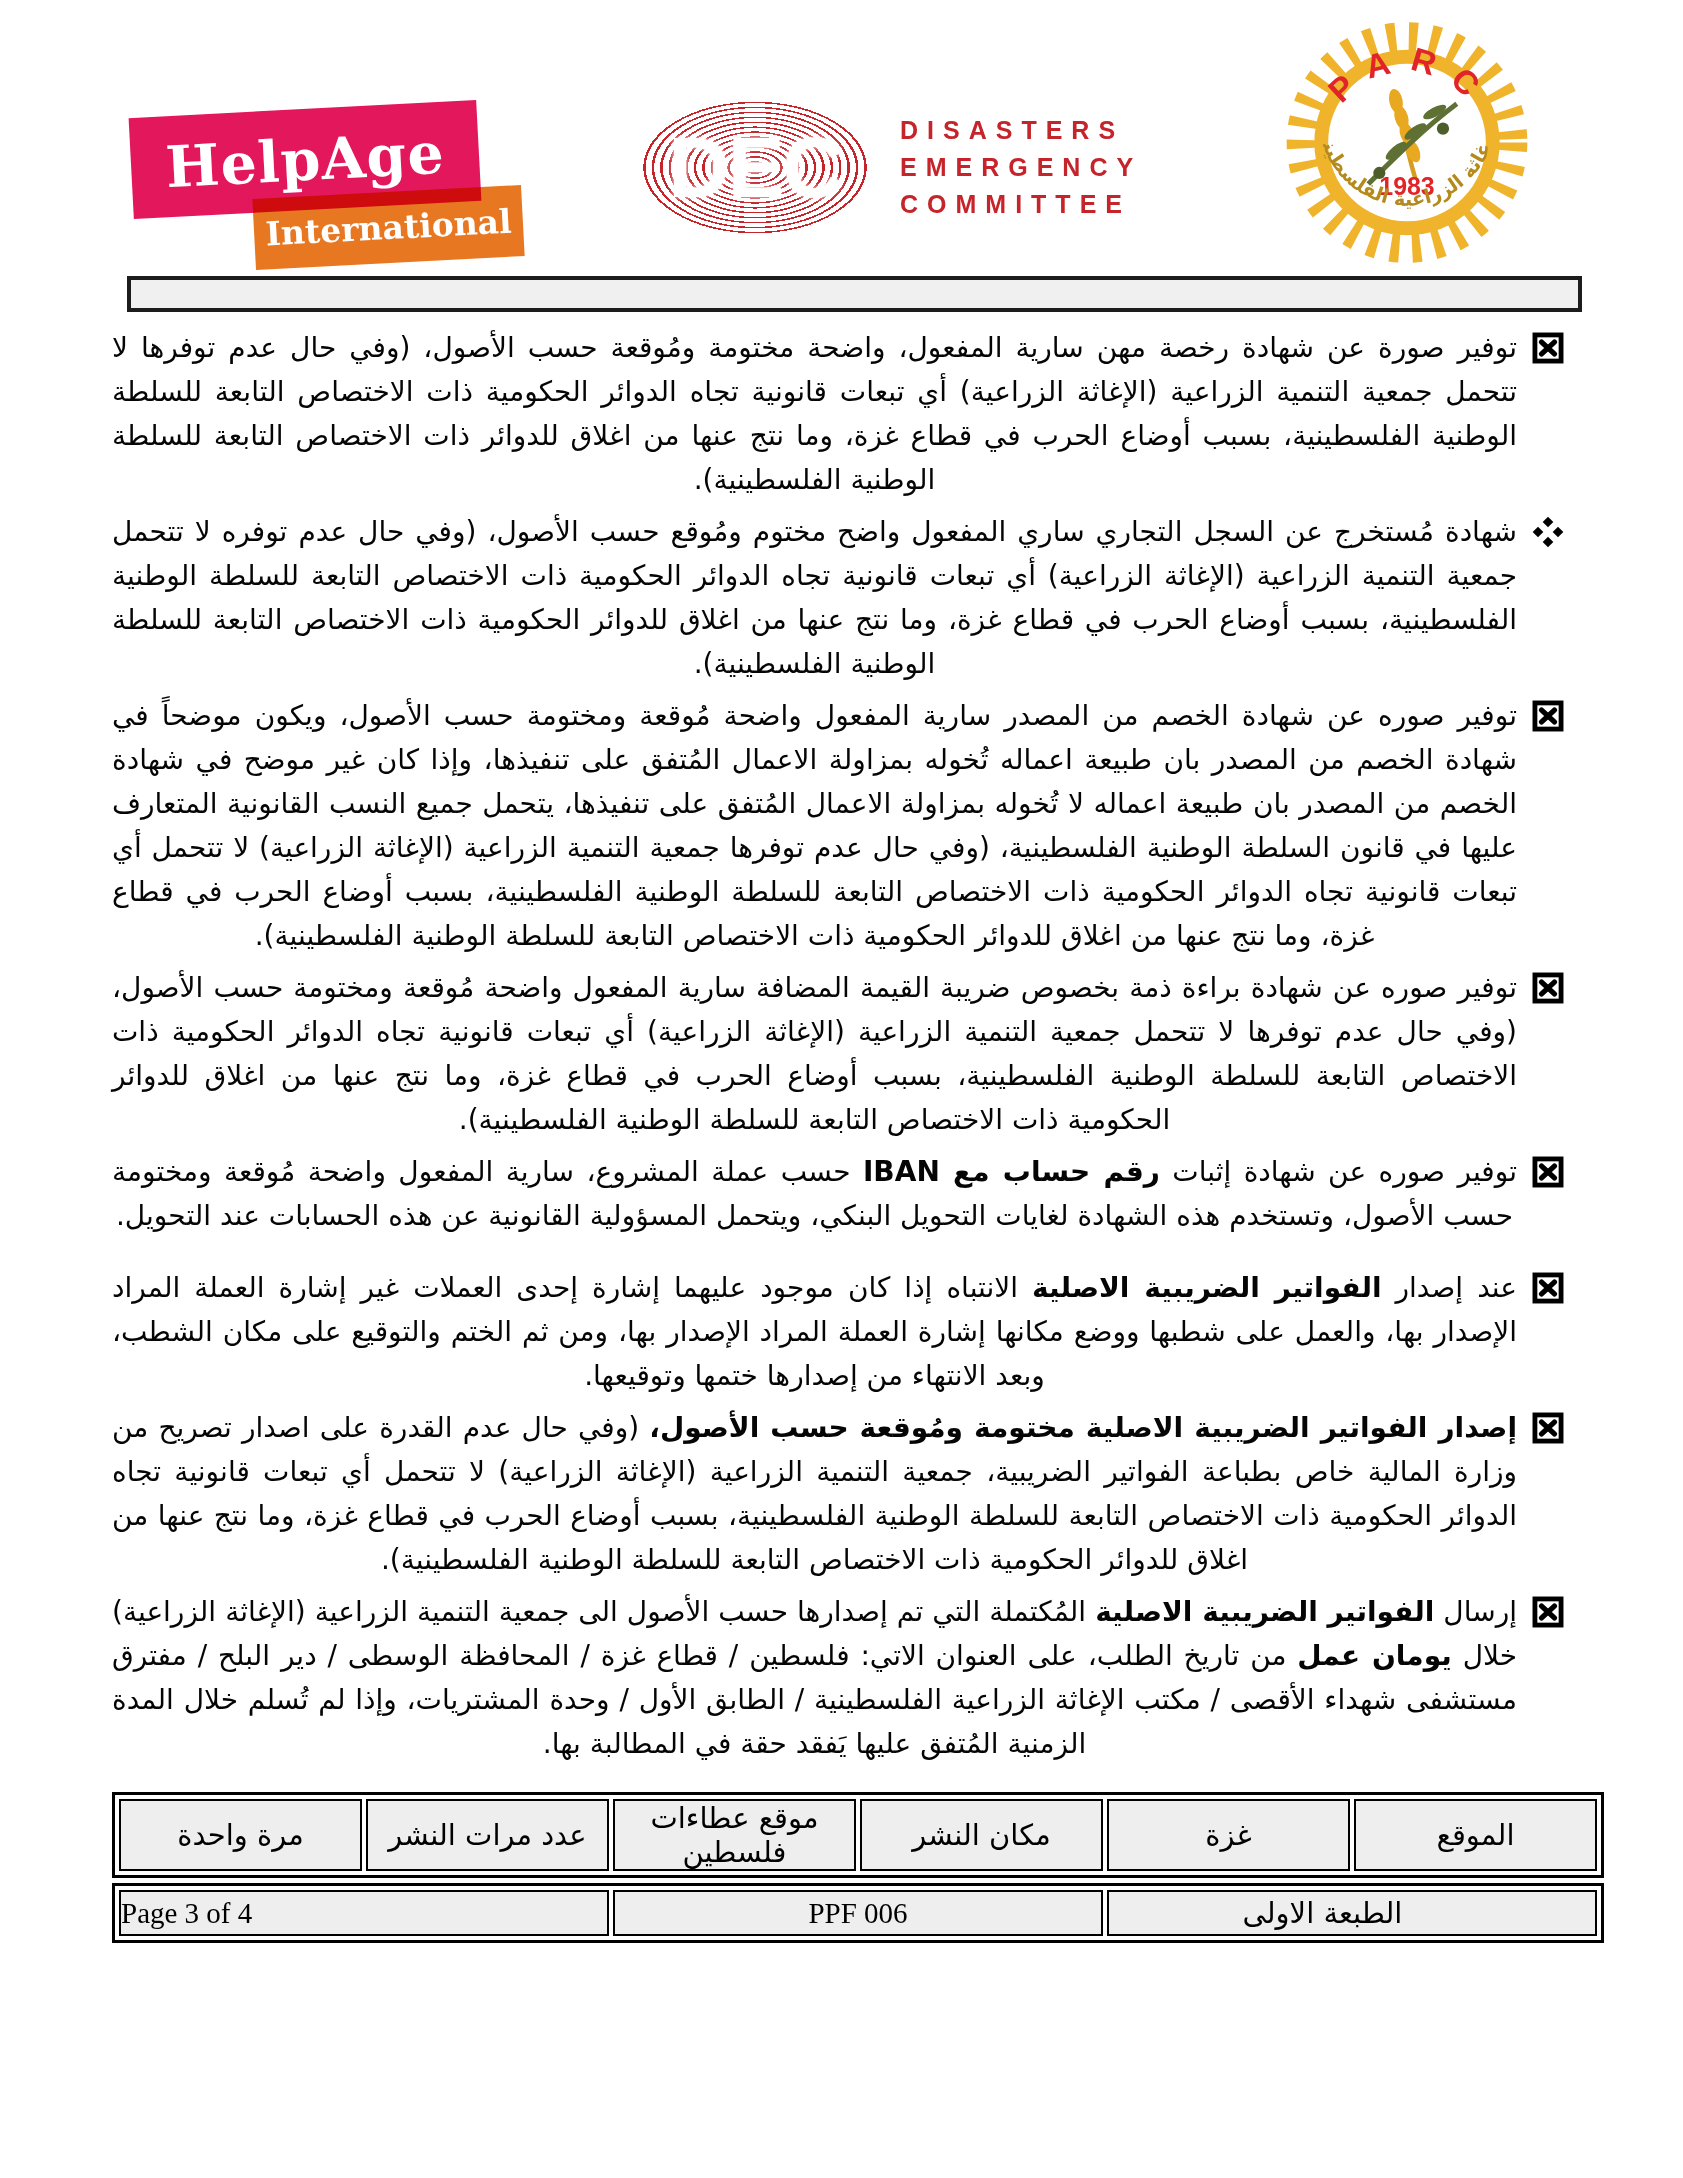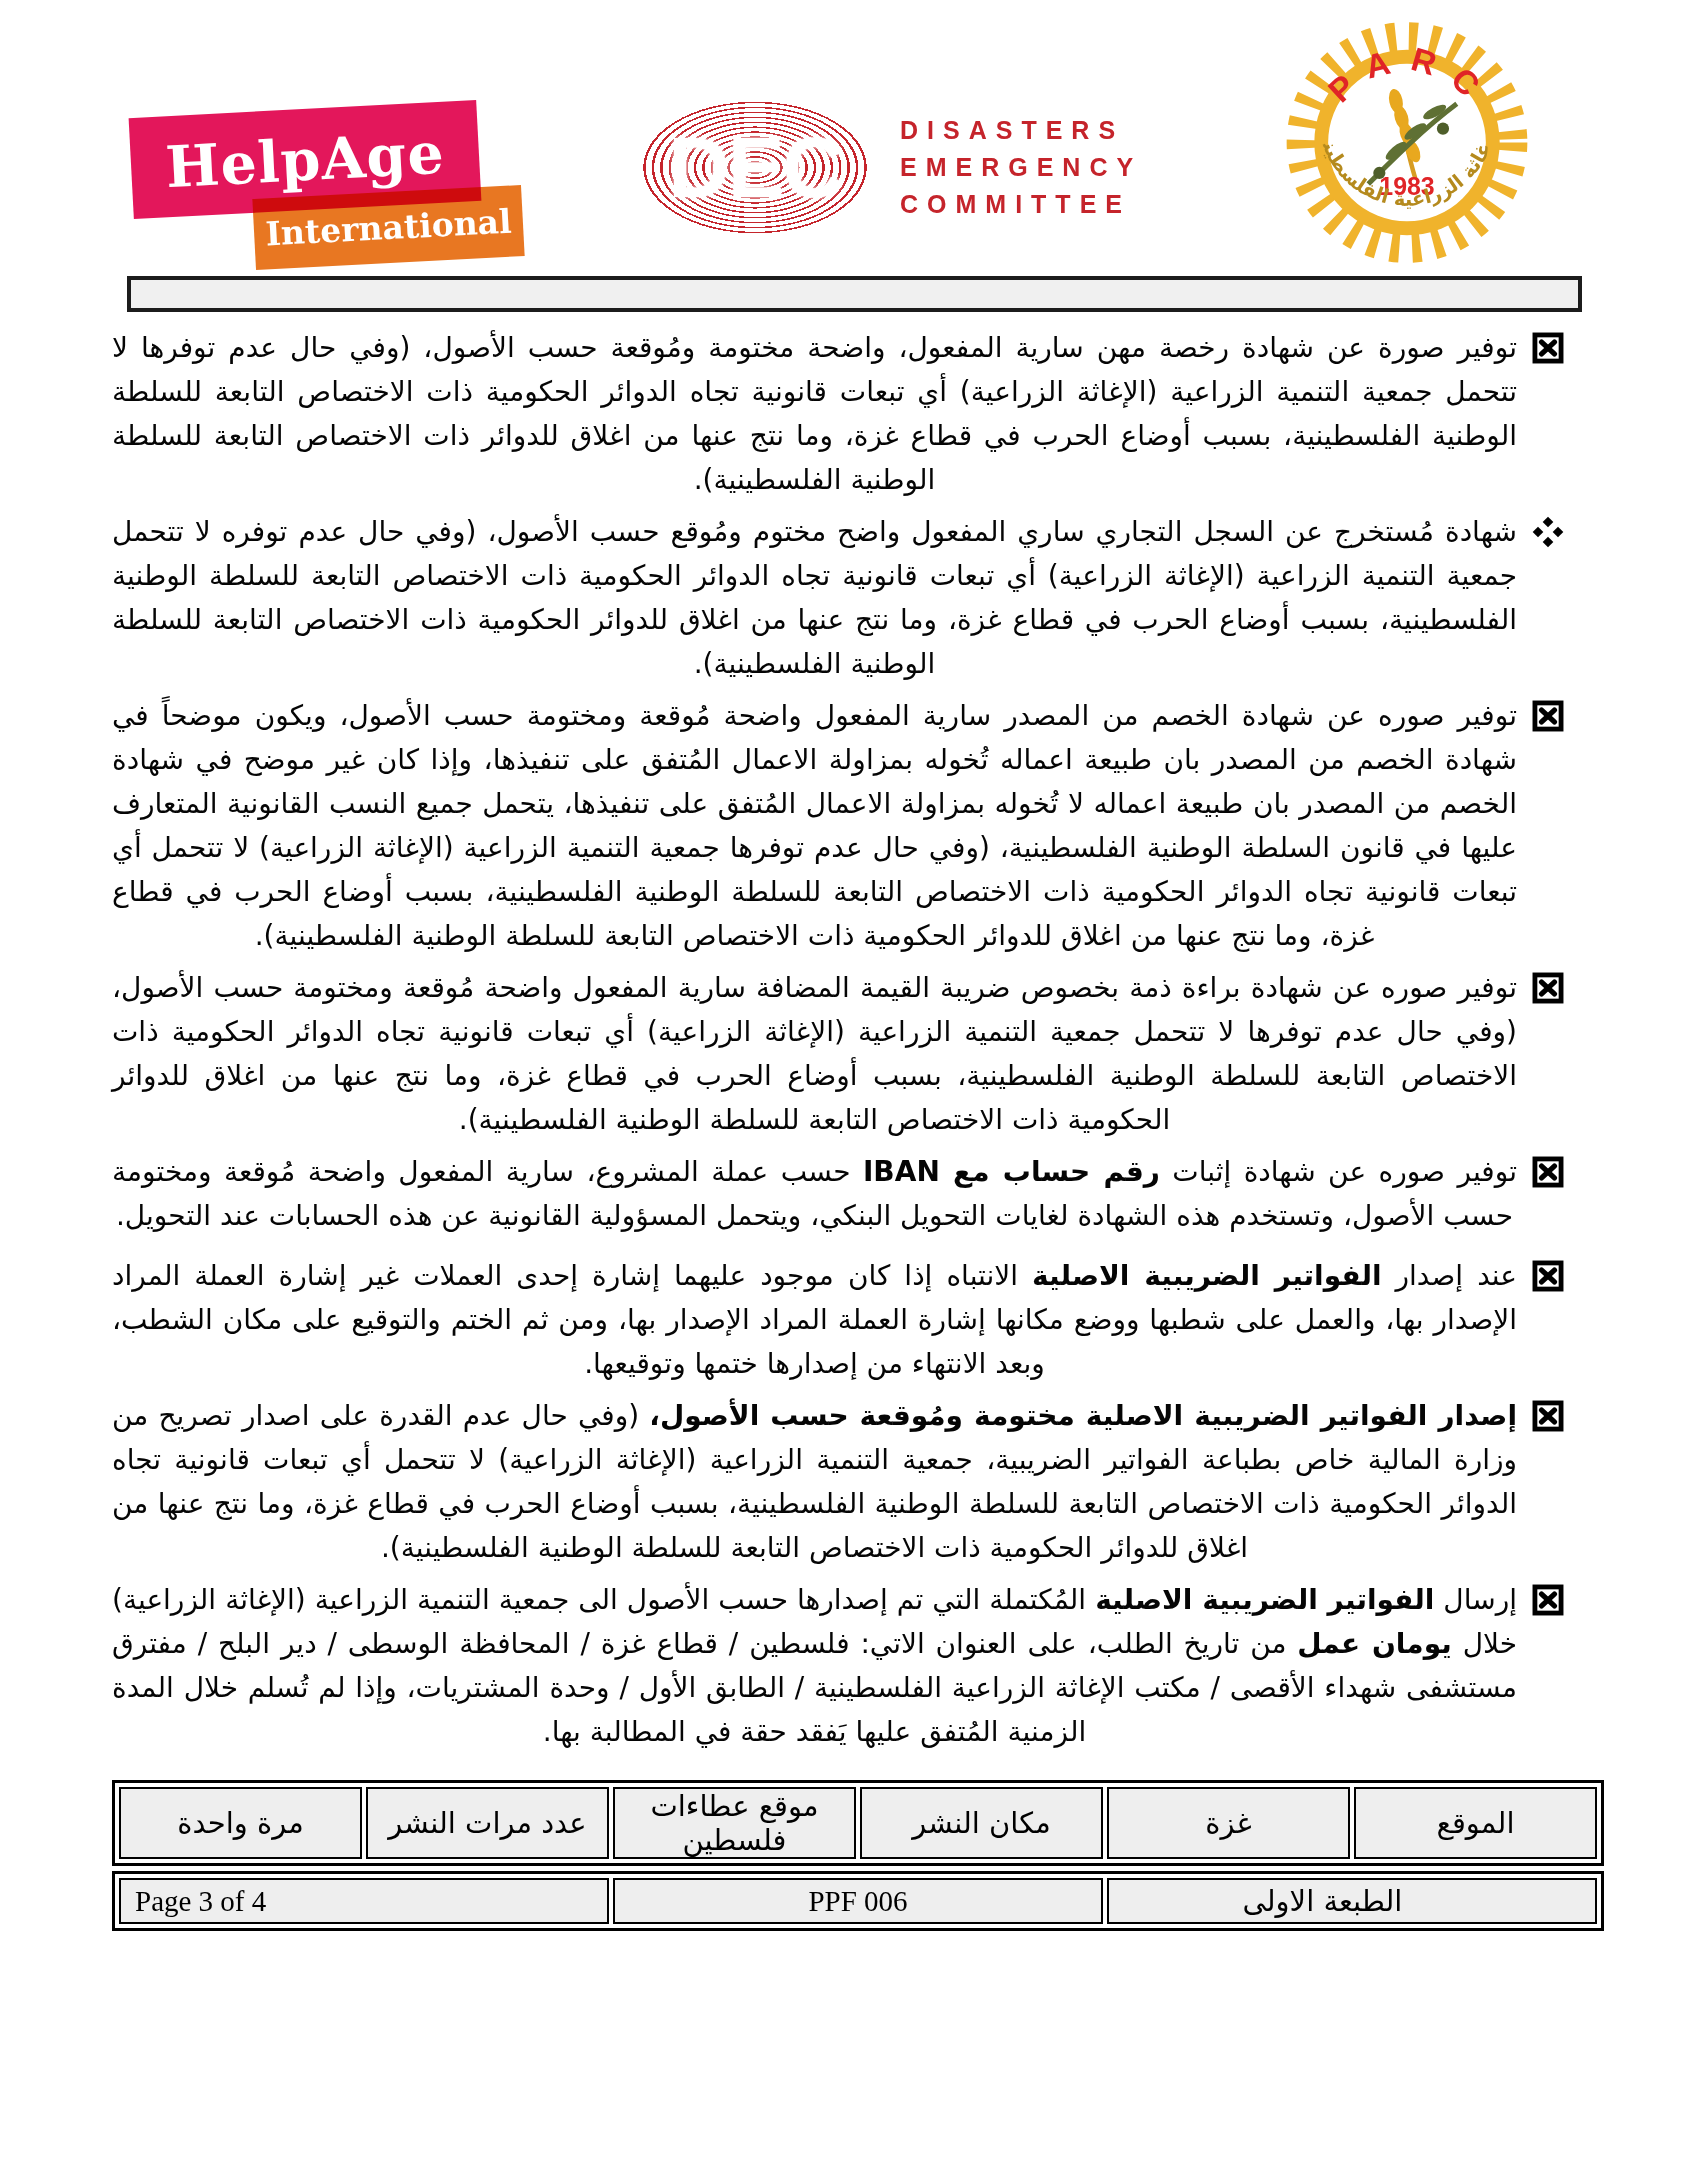--- a/index.html
+++ b/index.html
@@ -63,41 +63,41 @@
   }
 
   
   .content{ margin:14px 79px 0 112px; }
   .bullet{
     position:relative; direction:rtl;
     text-align:justify; text-align-last:center;
     font-size:28px; line-height:44px;
     padding-right:87px; margin-bottom:8px; color:#050505;
   }
-  .bullet.gap-before{ margin-top:16px; }
+  .bullet.gap-before{ margin-top:28px; }
   .bullet b{ font-weight:bold; }
   .marker{ position:absolute; right:40px; top:6px; width:32px; height:32px; }
   .marker svg{ width:32px; height:32px; display:block; }
 
   
   .ftable{
     width:1492px; margin:26px 79px 5px 112px;
     border-collapse:separate; border-spacing:4px;
     border:3px solid #000; table-layout:fixed; direction:rtl;
   }
   .ftable td{
     border:2px solid #000; background:#eeeeee;
     height:42px; text-align:center; vertical-align:middle;
     font-size:29px; color:#000;
   }
   .ftable.second{ margin-top:0; }
   .ftable.second td{ height:46px; }
   td.cell-right{ text-align:center; padding-left:0; padding-right:59px; }
   td.cell-center{ font-family:"Liberation Serif", serif; font-size:29px; }
-  td.cell-left{ direction:ltr; text-align:left; padding-left:14px; font-family:"Liberation Serif", serif; font-size:29px; }
+  td.cell-left{ direction:ltr; text-align:left; font-family:"Liberation Serif", serif; font-size:29px; }
 </style>
 </head>
 <body>
 
 <div class="header">
 
   <div class="helpage">
     <div class="ha-orange">
       <span>International</span>
     </div>

